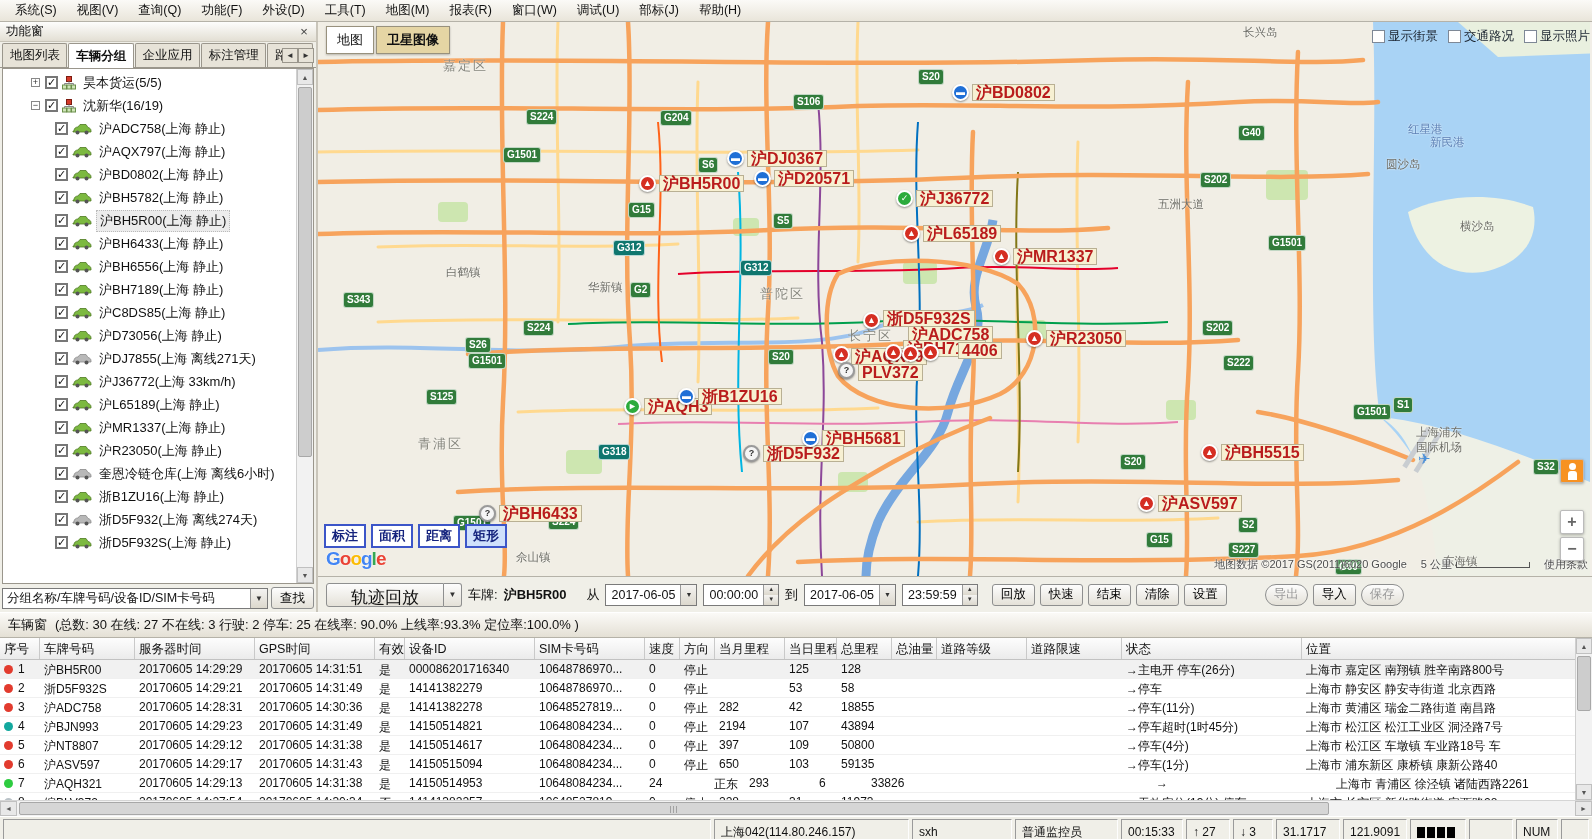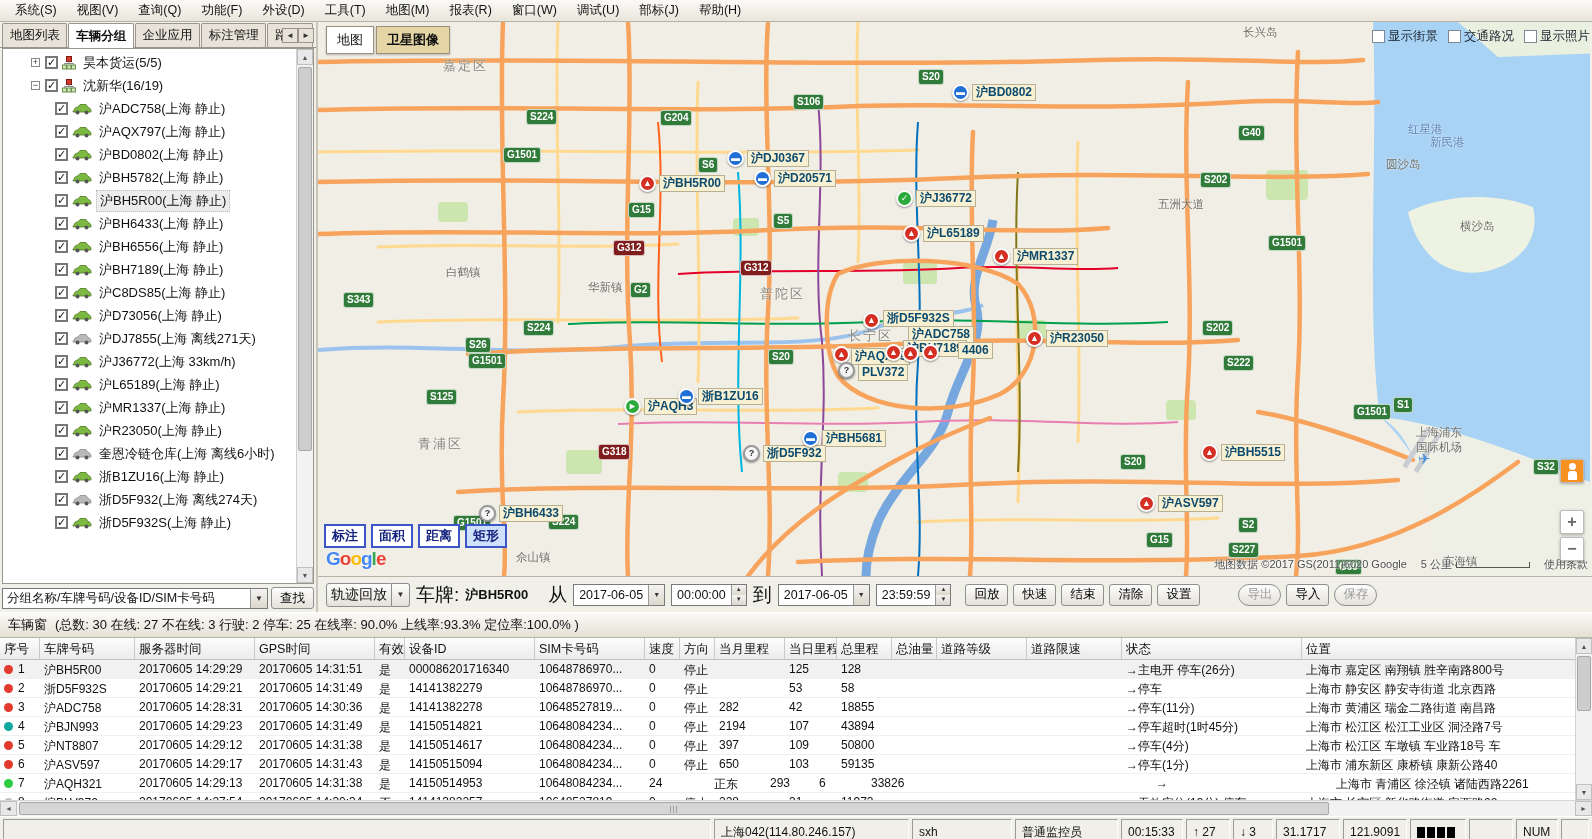--- a/index.html
+++ b/index.html
@@ -54,51 +54,51 @@
   .map-checks { position:absolute; right:2px; top:6px; display:flex; gap:10px; z-index:30; white-space:nowrap; }
   .map-check { display:flex; align-items:center; gap:3px; font-size:12.5px; color:#1b2430; }
   .map-check .box { width:13px; height:13px; background:#fff; border:1px solid #7e8896; }
   .marker { position:absolute; width:17px; height:17px; border-radius:50%; border:2px solid #fff;
     box-shadow:0 1px 2px rgba(0,0,0,.4); color:#fff; font-size:9px; font-weight:bold; text-align:center;
     line-height:13px; z-index:20; }
   .marker.red { background:#d52e22; }
   .marker.blue { background:#1f6fd6; }
   .marker.green-check, .marker.green-arrow { background:#2cab3c; }
   .marker.gray { background:#f5f5f5; color:#333; border-color:#9a9a9a; }
-  .mlabel { position:absolute; background:#f7f0d2; border:1px solid #b9b093; padding:0 3px; font-size:12px;
-    font-weight:bold; color:#0c4a6e; white-space:nowrap; z-index:19; line-height:15px; }
+  .mlabel { position:absolute; background:#f7f0d2; border:1px solid #b9b093; padding:0 3px; font-size:16px;
+    font-weight:bold; color:#b91c1c; white-space:nowrap; z-index:19; line-height:15px; }
   .shield { position:absolute; padding:0 3px; border-radius:3px; font-size:10px; font-weight:bold; color:#fff;
     line-height:14px; z-index:10; border:1px solid rgba(255,255,255,.7); }
   .shield.g { background:#317b3a; }
-  .shield.o { background:#7f1d1d; }
+  .shield.o { background:#0f766e; }
   .maplbl { position:absolute; color:#6d6d66; font-size:11.5px; z-index:9; white-space:pre; text-shadow:0 0 2px #fff; }
   .maplbl.district { font-size:13px; color:#85857c; letter-spacing:2px; }
   .maplbl.water { color:#5a7fb5; }
   .map-tools { position:absolute; left:6px; bottom:28px; display:flex; gap:5px; z-index:30; }
   .map-tool { padding:1px 6px; background:#fff; border:2px solid #3c55c8; color:#16247e; font-size:13px; font-weight:bold; }
   .map-tool.active { background:#cfe0fb; }
   .glogo { position:absolute; left:8px; bottom:6px; z-index:30; font-size:19px; font-weight:bold; letter-spacing:-1px; }
   .attrib { position:absolute; right:4px; bottom:4px; z-index:30; display:flex; align-items:flex-end; gap:14px;
     font-size:11px; color:#4c4c4c; text-shadow:0 0 2px #fff,0 0 2px #fff; }
   .scalebar { display:inline-block; width:74px; height:6px; border:1px solid #555; border-top:none; margin-left:4px; }
   .map-ctrl { position:absolute; right:8px; z-index:30; width:24px; height:24px; background:#fff; border:1px solid #bbb;
     border-radius:2px; box-shadow:0 1px 3px rgba(0,0,0,.3); font-size:16px; font-weight:bold; color:#666;
     text-align:center; line-height:22px; }
   .map-ctrl.pegman { background:#f79222; }
   .peg-head { width:7px; height:7px; border-radius:50%; background:#fff; margin:3px auto 0; }
   .peg-body { width:9px; height:9px; border-radius:3px 3px 0 0; background:#fff; margin:1px auto 0; }
   
   .playback { height:36px; border-top:1px solid #b5b2a8; background:#f0efe8; display:flex; align-items:center;
     gap:6px; padding:0 8px; }
   .pb-combo { display:flex; }
-  .pb-combo .main { height:24px; padding:2px 4px; background:linear-gradient(#fdfdfd,#e4e1d8);
-    border:1px solid #8e8f8f; border-radius:3px 0 0 3px; font-size:14px; }
+  .pb-combo .main { height:24px; padding:2px 24px; background:linear-gradient(#fdfdfd,#e4e1d8);
+    border:1px solid #8e8f8f; border-radius:3px 0 0 3px; font-size:17px; }
   .pb-combo .drop2 { width:18px; height:24px; background:linear-gradient(#fdfdfd,#e4e1d8); border:1px solid #8e8f8f;
     border-left:none; border-radius:0 3px 3px 0; font-size:8px; text-align:center; line-height:22px; color:#333; }
-  .pb-lbl { font-size:19px; white-space:nowrap; }
+  .pb-lbl { font-size:13px; white-space:nowrap; }
   .pb-plate { font-size:13px; font-weight:bold; }
   .datebox,.timebox { height:22px; border:1px solid #7a7a7a; background:#fff; display:flex; align-items:center; }
   .datebox .txt,.timebox .txt { padding:0 5px; font-size:12.5px; }
   .spin { width:15px; height:100%; display:flex; flex-direction:column; border-left:1px solid #999; }
   .spin div { flex:1; background:linear-gradient(#f4f3f1,#dcd8cd); font-size:6px; text-align:center; line-height:9px; color:#333; }
   .pb-gap { width:26px; }
   
   .vw-title { height:26px; background:linear-gradient(#fbfaf7,#e4e0d5); border-top:1px solid #fff;
     border-bottom:1px solid #b5b2a8; display:flex; align-items:center; padding:0 8px; gap:8px; font-size:13px; }
   .vw-table { position:relative; background:#fff; }
@@ -140,20 +140,24 @@
     <div class="menu-item">报表(R)</div>
     <div class="menu-item">窗口(W)</div>
     <div class="menu-item">调试(U)</div>
     <div class="menu-item">部标(J)</div>
     <div class="menu-item">帮助(H)</div>
   </div>
 
 <div class="middle">
 
   <div class="left-panel">
+    <div class="panel-title">
+      <span>功能窗</span>
+      <span class="close-x">×</span>
+    </div>
     <div class="tabstrip">
       <div class="tab">地图列表</div>
         <div class="tab active">车辆分组</div>
         <div class="tab">企业应用</div>
         <div class="tab">标注管理</div>
         <div class="tab" style="max-width: 46px;">路径规</div>
         <div class="tab-arrows">
         <div class="tab-arrow">◄</div>
         <div class="tab-arrow">►</div>
       </div>
@@ -790,21 +794,21 @@
       <div class="t-row">
         <div class="tc" style="width: 40px;"><span class="dot" style="background: rgb(46, 204, 64);"></span>7</div>
         <div class="tc" style="width: 95px;">沪AQH321</div>
         <div class="tc" style="width: 120px;">20170605 14:29:13</div>
         <div class="tc" style="width: 120px;">20170605 14:31:38</div>
         <div class="tc" style="width: 30px;">是</div>
         <div class="tc" style="width: 130px;">14150514953</div>
         <div class="tc" style="width: 110px;">10648084234...</div>
         <div class="tc" style="width: 35px;">24</div>
         <div class="tc" style="width: 35px; margin-left: 30px;">正东</div>
-        <div class="tc" style="width: 70px; text-align: center;">293</div>
+        <div class="tc" style="width: 70px;">293</div>
         <div class="tc" style="width: 52px;">6</div>
         <div class="tc" style="width: 55px;">33826</div>
         <div class="tc" style="width: 45px;"></div>
         <div class="tc" style="width: 90px;"></div>
         <div class="tc" style="width: 95px;"></div>
         <div class="tc" style="width: 180px;">→</div>
         <div class="tc" style="width: 360px;">上海市 青浦区 徐泾镇 诸陆西路2261</div>
       </div>
       <div class="t-row">
         <div class="tc" style="width: 40px;"><span class="dot" style="background: rgb(185, 194, 199);"></span>8</div>

